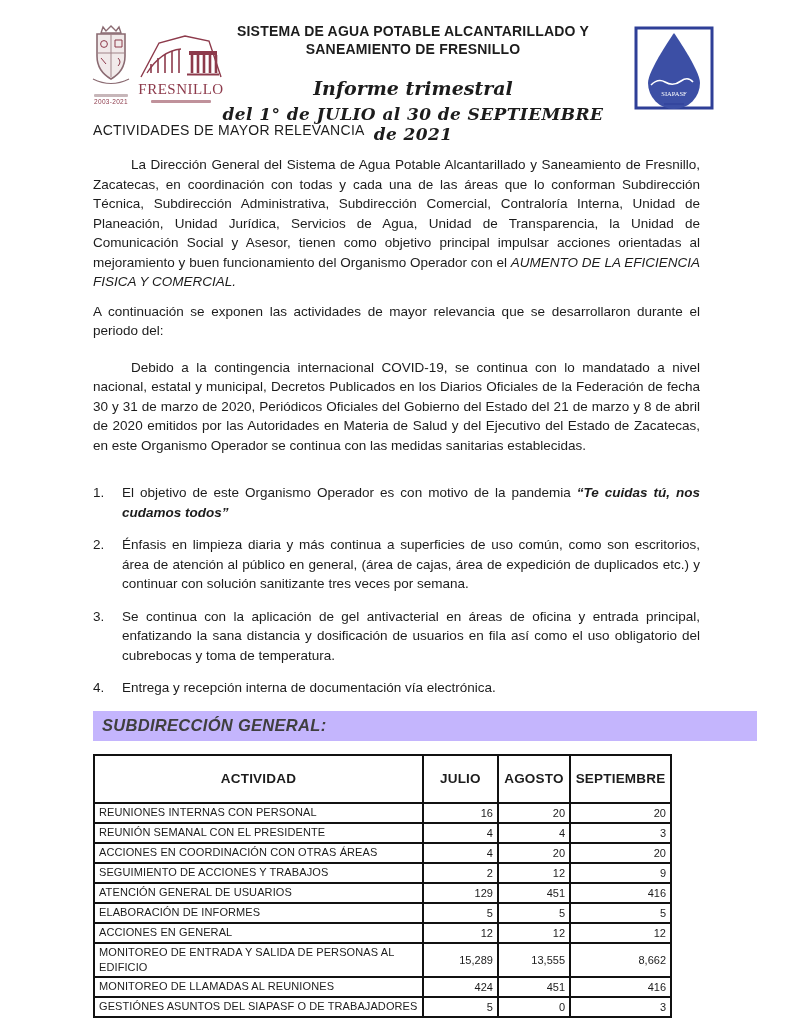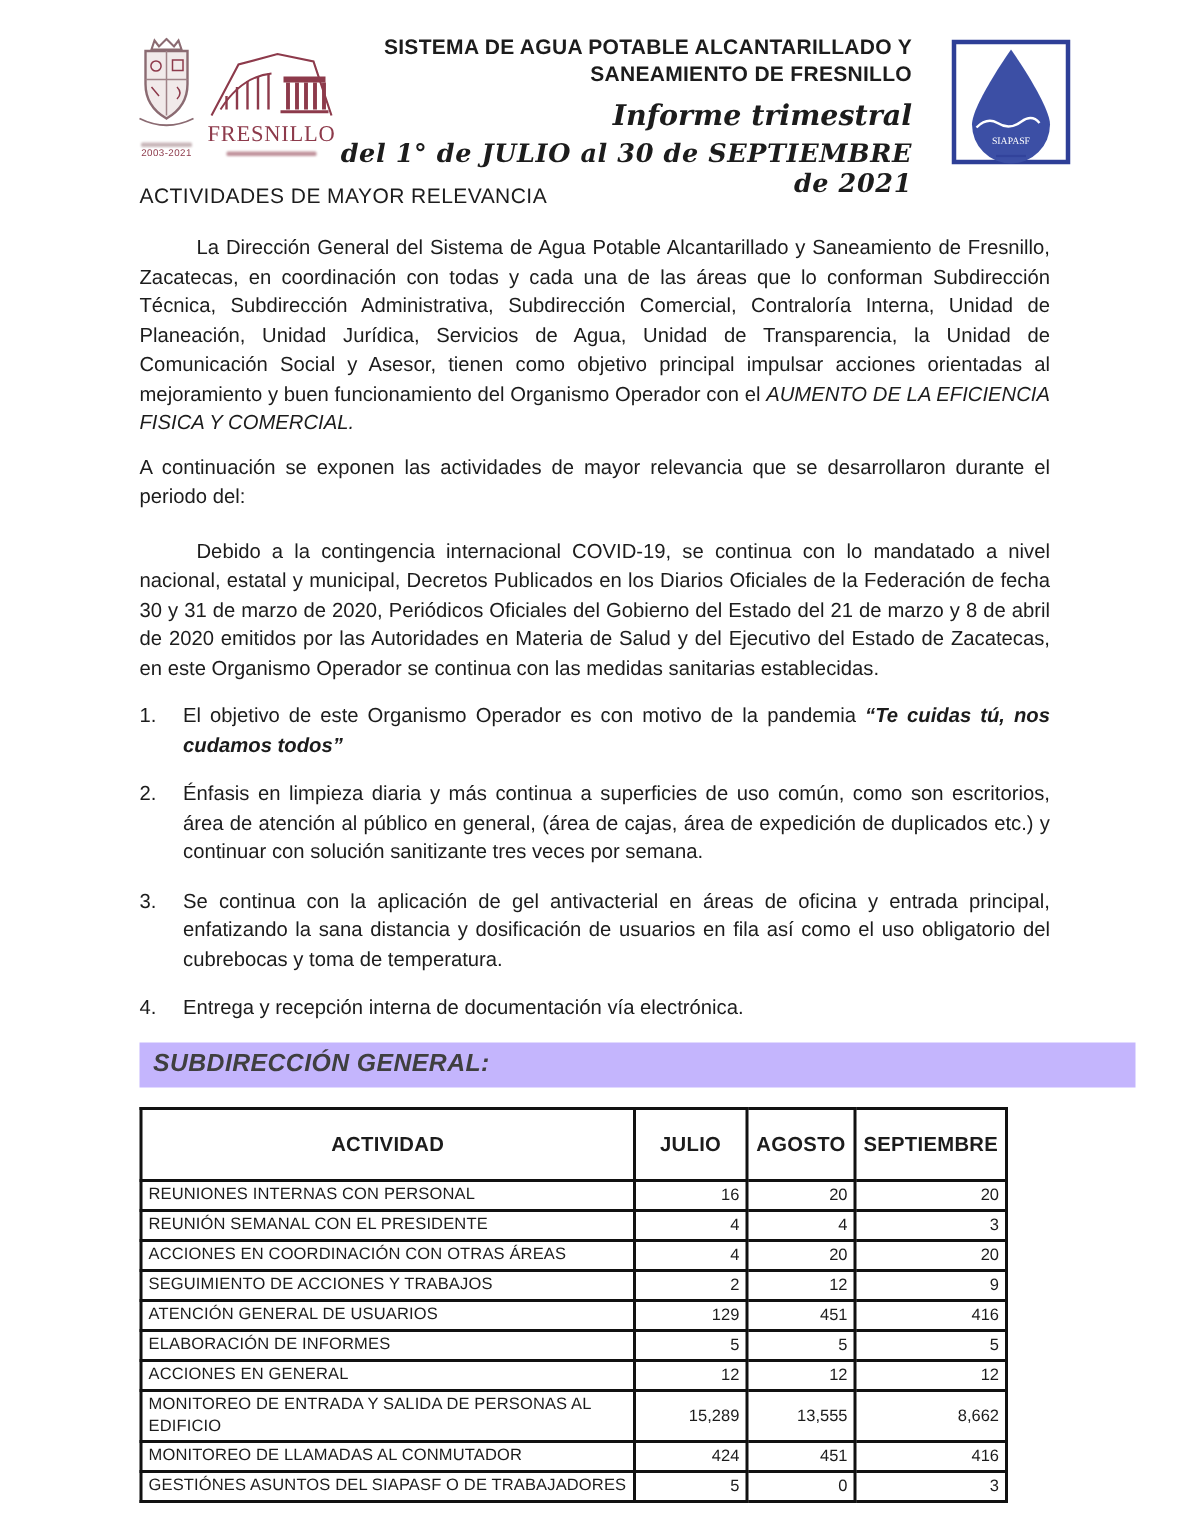--- a/index.html
+++ b/index.html
@@ -10,33 +10,33 @@
   }
   
   .logo-crest { position:absolute; left:87px; top:25px; width:48px; height:80px; text-align:center; }
   .crest-caption { font-size:6.5px; color:#8d3a4b; letter-spacing:.3px; margin-top:1px; }
   .micro-line { height:3px; background:#9b7b80; opacity:.55; filter:blur(.6px); border-radius:1px; }
   .crest-motto { width:34px; margin:1px auto 0; }
   .logo-fresnillo { position:absolute; left:137px; top:33px; width:88px; height:72px; text-align:center; }
   .fresnillo-word { font-family:"Liberation Serif", serif; font-size:15px; color:#8d3a4b; letter-spacing:.5px; margin-top:-2px; }
   .fresnillo-tagline { width:60px; margin:2px auto 0; background:#8d3a4b; }
   .logo-siapasf { position:absolute; left:634px; top:26px; width:80px; height:84px; }
-  .title-block { position:absolute; left:218px; top:22px; width:390px; text-align:right; }
+  .title-block { position:absolute; left:218px; top:22px; width:390px; text-align:center; }
   .org-name { font-size:14px; font-weight:bold; line-height:18px; letter-spacing:.2px; }
   .script-line { font-family:"DejaVu Serif", serif; font-style:italic; font-weight:bold; }
-  .report-type { font-size:19px; margin-top:8px; }
+  .report-type { font-size:19px; margin-top:19px; }
   .report-period { font-size:17px; margin-top:5px; letter-spacing:.4px; }
   
   .content { position:absolute; left:93px; top:118px; width:607px; }
   .section-heading { text-align:left; font-size:14px; letter-spacing:.3px; margin:4px 0 17px; }
   p.para { font-size:13.5px; line-height:19.5px; text-align:justify; }
   .indent { text-indent:38px; }
   .p-intro { margin-bottom:10px; }
   .p-cont  { margin-bottom:17px; line-height:21px; }
-  .p-covid { margin-bottom:12px; }
+  .p-covid { margin-bottom:28px; }
   .para em { font-style:italic; }
   .num-list { margin-top:2px; }
   .list-item { display:flex; font-size:13.5px; line-height:19.5px; margin-bottom:13px; }
   .list-item .num { width:29px; flex-shrink:0; }
   .list-item .li-text { flex:1; text-align:justify; }
   .li-text em { font-style:italic; font-weight:bold; }
   
   .subsection-bar {
     width:664px; height:30px; background:#c4b5fd; display:flex; align-items:center;
     padding-left:9px; margin:4px 0 13px;
@@ -203,21 +203,21 @@
           <td class="val">12</td>
           <td class="val">12</td>
         </tr>
         <tr>
           <td class="activity">MONITOREO DE ENTRADA Y SALIDA DE PERSONAS AL EDIFICIO</td>
           <td class="val">15,289</td>
           <td class="val">13,555</td>
           <td class="val">8,662</td>
         </tr>
         <tr>
-          <td class="activity">MONITOREO DE LLAMADAS AL CONMUTADOR</td>
+          <td class="activity">MONITOREO DE LLAMADAS AL REUNIONES</td>
           <td class="val">424</td>
           <td class="val">451</td>
           <td class="val">416</td>
         </tr>
         <tr>
           <td class="activity">GESTIÓNES ASUNTOS DEL SIAPASF O DE TRABAJADORES</td>
           <td class="val">5</td>
           <td class="val">0</td>
           <td class="val">3</td>
         </tr>

